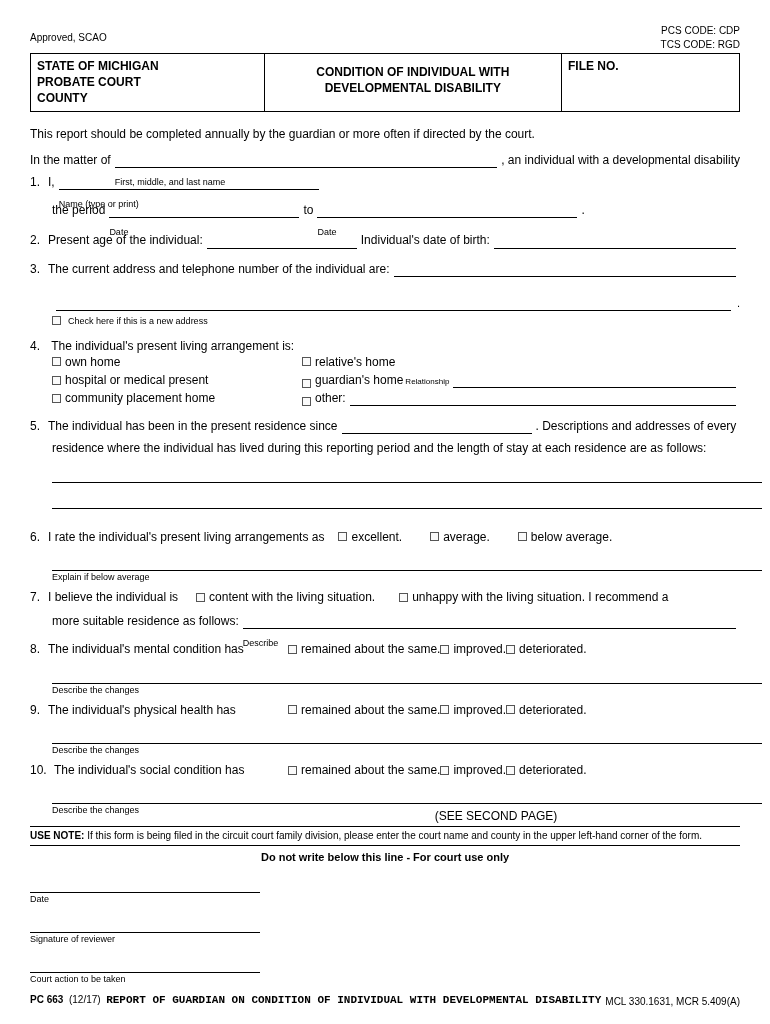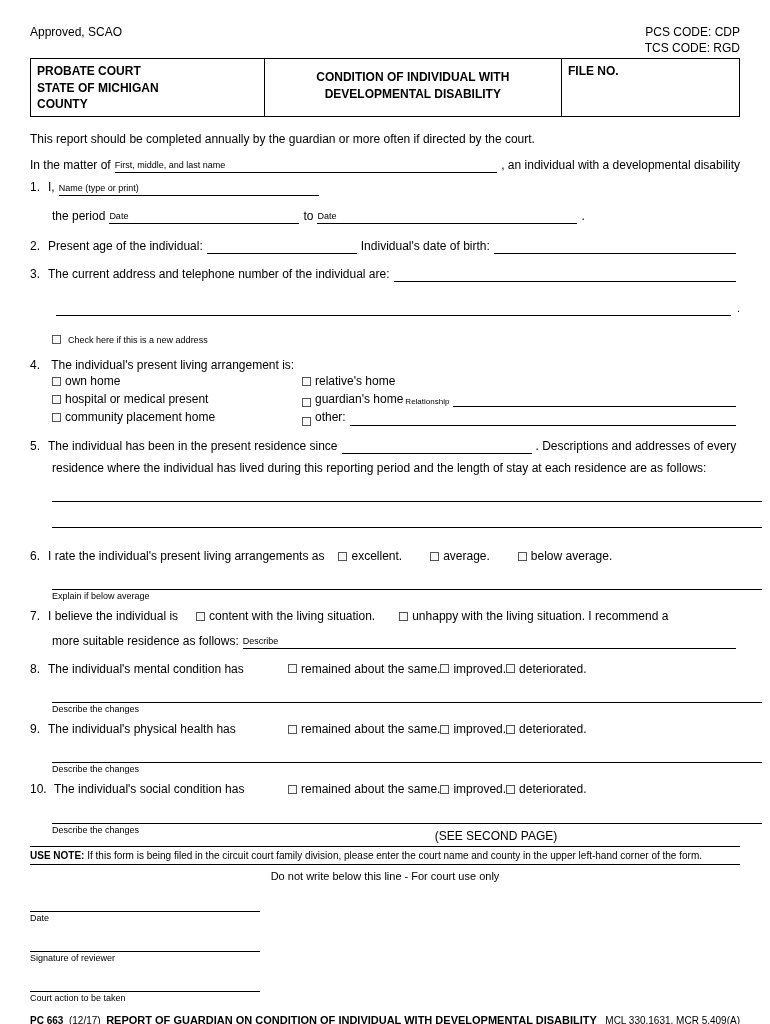--- a/index.html
+++ b/index.html
@@ -5,73 +5,73 @@
   * { box-sizing: border-box; margin: 0; padding: 0; }
   body {
     font-family: Arial, Helvetica, sans-serif;
     font-size: 11px;
     color: #000;
     background: #fff;
     width: 770px;
     padding: 24px 30px 10px 30px;
     line-height: 1.35;
   }
-  .top-row { display: flex; justify-content: space-between; font-size: 12px; margin-bottom: 2px; }
+  .top-row { display: flex; justify-content: space-between; font-size: 10px; margin-bottom: 2px; align-items: center; }
   .header-box { border: 1.5px solid #000; display: flex; width: 100%; }
   .header-cell { padding: 4px 6px; }
   .hc-left { width: 33%; border-right: 1.5px solid #000; font-weight: bold; font-size: 12px; }
   .hc-mid { width: 42%; border-right: 1.5px solid #000; text-align: center; font-weight: bold; font-size: 12px; padding-top: 10px; }
   .hc-right { width: 25%; font-weight: bold; font-size: 12px; }
   .intro { margin: 14px 0 10px 0; font-size: 12px; }
   .row { font-size: 12px; margin: 6px 0; display: flex; flex-wrap: wrap; align-items: flex-end; }
   .blank {
     flex: 1;
     border-bottom: 1px solid #000;
     height: 14px;
     margin: 0 4px;
     min-width: 40px;
   }
   .cap { font-size: 9px; }
   .relpos { position: relative; }
-  .caption-abs { position: absolute; font-size: 9px; top: 0; left: 0; }
+  .caption-abs { position: absolute; font-size: 9px; top: 22px; left: 0; }
   .num { display: inline-block; width: 18px; }
   .q { font-size: 12px; margin-top: 10px; }
   .fullline { border-bottom: 1px solid #000; height: 14px; width: 100%; margin-top: 12px; }
   .chk { display: inline-block; width: 9px; height: 9px; border: 1px solid #555; margin-right: 4px; vertical-align: -1px; background: #fafafa; }
   .opts { margin-left: 22px; display: grid; grid-template-columns: 250px 1fr; row-gap: 2px; font-size: 12px; }
   .opt { display: flex; align-items: center; }
   .inline-opts { display: inline-flex; gap: 28px; margin-left: 14px; justify-content: center; }
   .inline-opts .opt, .inline-opts2 .opt { display: inline-flex; align-items: center; }
   .inline-opts2 { display: inline-flex; margin-left: 10px; }
   .see { text-align: center; font-size: 12px; margin-top: 4px; }
   .usenote { font-size: 10px; border-top: 1px solid #000; border-bottom: 1px solid #000; padding: 2px 0; margin-top: 2px; }
-  .courtonly { text-align: center; font-size: 11px; margin: 4px 0 10px 0; }
+  .courtonly { text-align: center; font-size: 11px; margin: 4px 0 10px 0; font-weight: bold; }
   .sigline { border-bottom: 1px solid #000; width: 230px; height: 18px; margin-top: 10px; }
   .sigcap { font-size: 9px; }
   .footer-row { display: flex; justify-content: space-between; align-items: flex-end; margin-top: 8px; font-size: 10px; }
-  .footer-title { font-weight: bold; font-size: 11px; }
+  .footer-title { font-weight: bold; font-size: 11px; font-family: Liberation Mono, monospace; }
   .indent { margin-left: 22px; }
   .rel-sup { font-size: 8px; vertical-align: super; margin-left: 2px;}
   .flexline { display:flex; align-items:flex-end; }
 </style>
 </head>
 <body>
 
 <div class="top-row">
   <div>Approved, SCAO</div>
   <div style="text-align:right">
     <div>PCS CODE: CDP</div>
     <div>TCS CODE: RGD</div>
   </div>
 </div>
 
 <div class="header-box">
   <div class="header-cell hc-left">
+    <div>STATE OF MICHIGAN</div>
     <div>PROBATE COURT</div>
-    <div>STATE OF MICHIGAN</div>
     <div>COUNTY</div>
   </div>
   <div class="header-cell hc-mid">
     <div>CONDITION OF INDIVIDUAL WITH</div>
     <div>DEVELOPMENTAL DISABILITY</div>
   </div>
   <div class="header-cell hc-right">
     <div>FILE NO.</div>
   </div>
 </div>
@@ -115,21 +115,21 @@
 
 <div class="row" style="margin-top:12px">
   <span class="num">3.</span>
   <span>The current address and telephone number of the individual are:</span>
   <span class="blank"></span>
 </div>
 <div class="flexline indent">
   <span class="blank" style="margin-top:14px"></span>
   <span style="margin-left:2px">.</span>
 </div>
-<div class="indent" style="margin-top:16px">
+<div class="indent" style="margin-top:2px">
   <span class="chk"></span>
   <span class="cap">Check here if this is a new address</span>
 </div>
 
 <div class="q">
   <span class="num">4.</span>
   <span>The individual's present living arrangement is:</span>
 </div>
 <div class="opts">
   <div class="opt">

